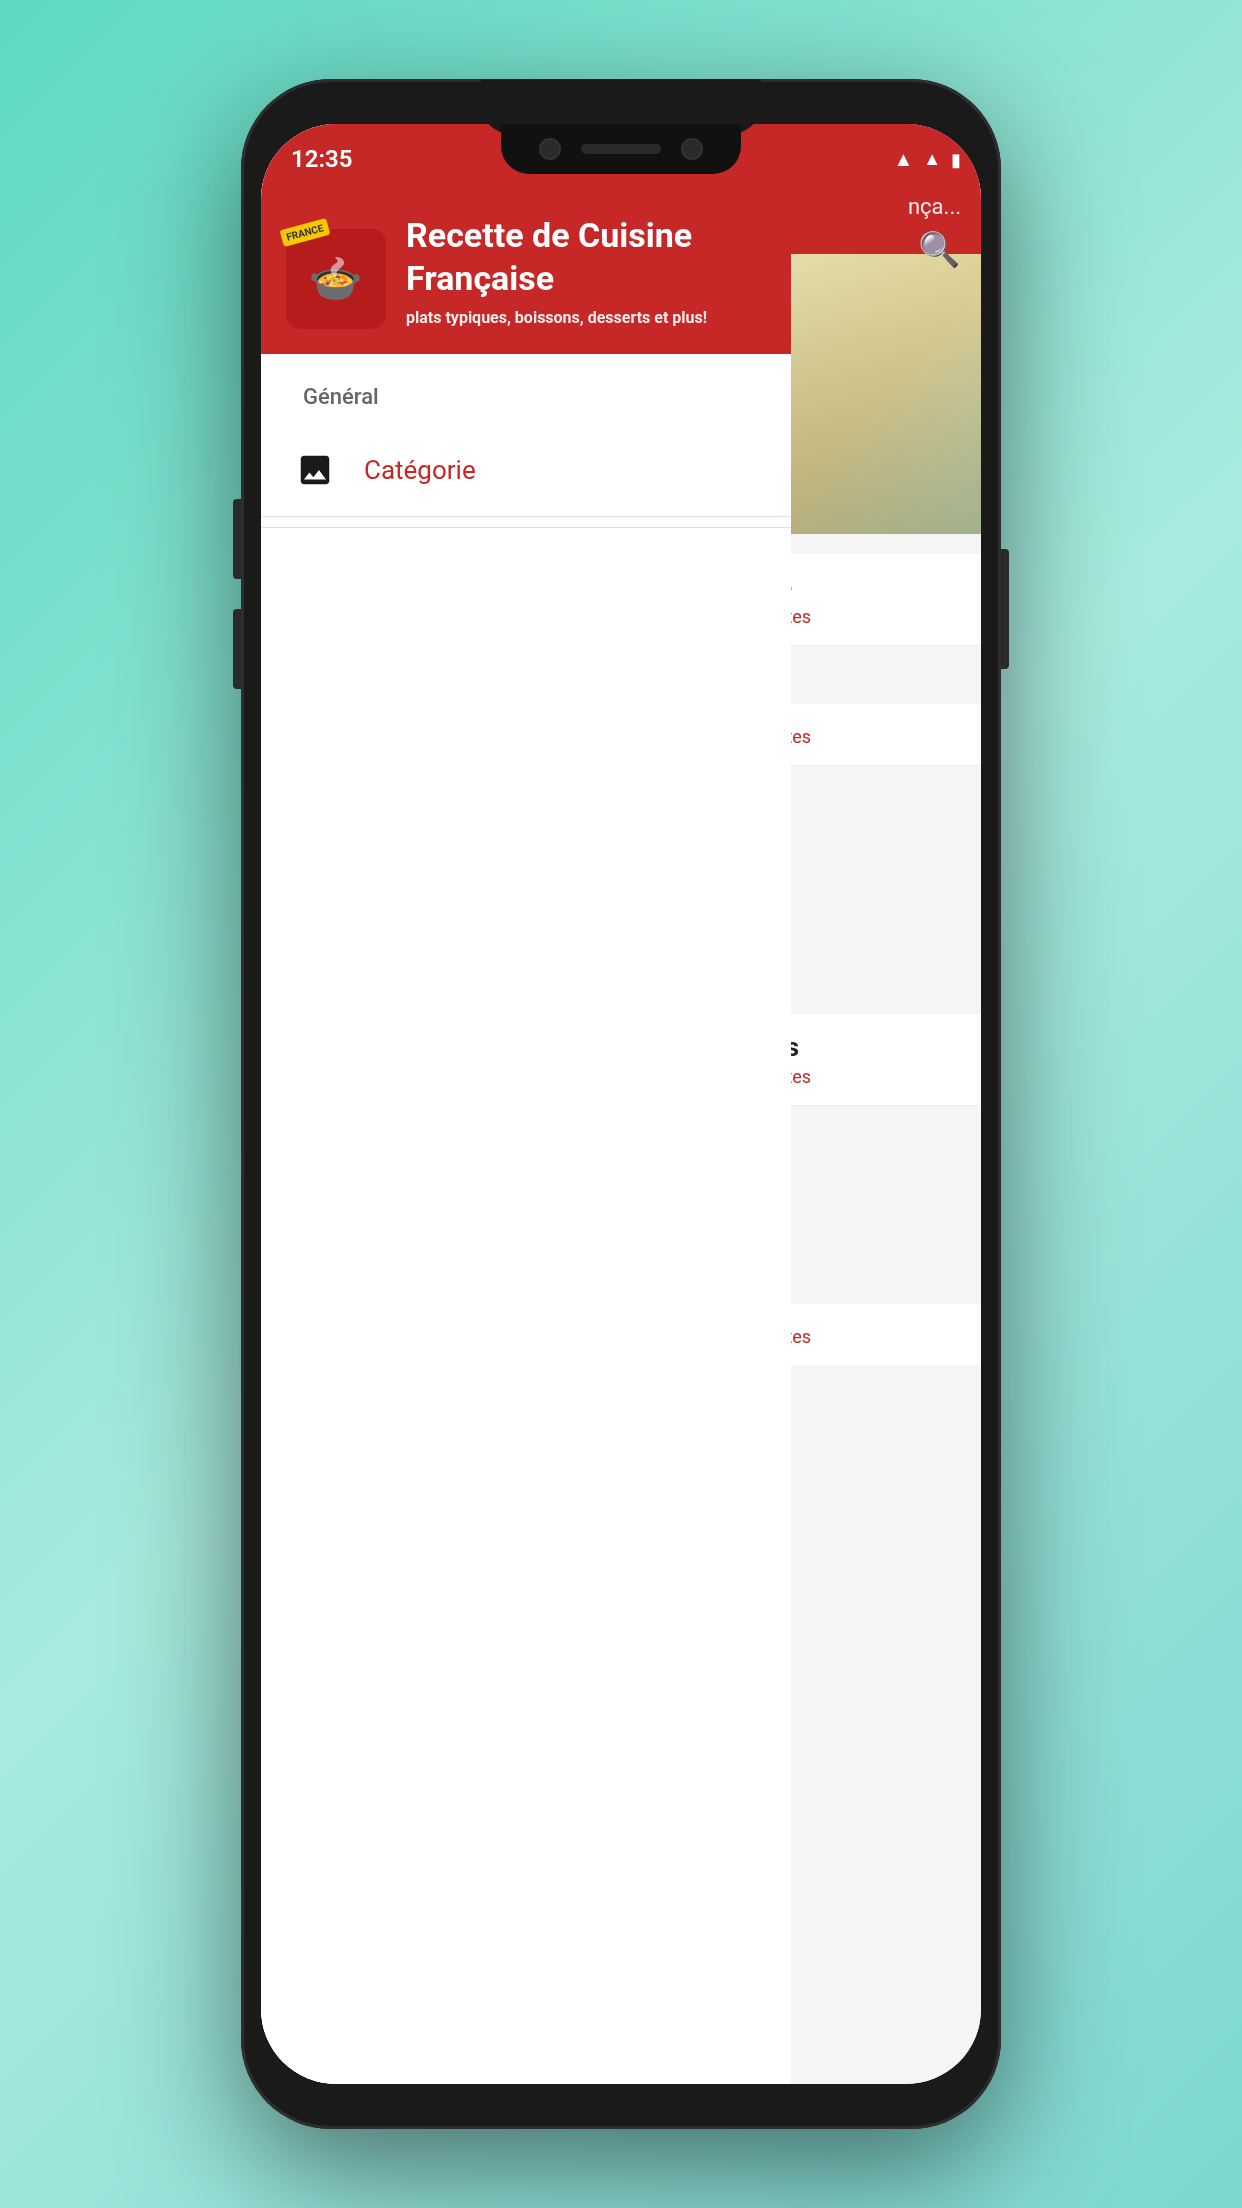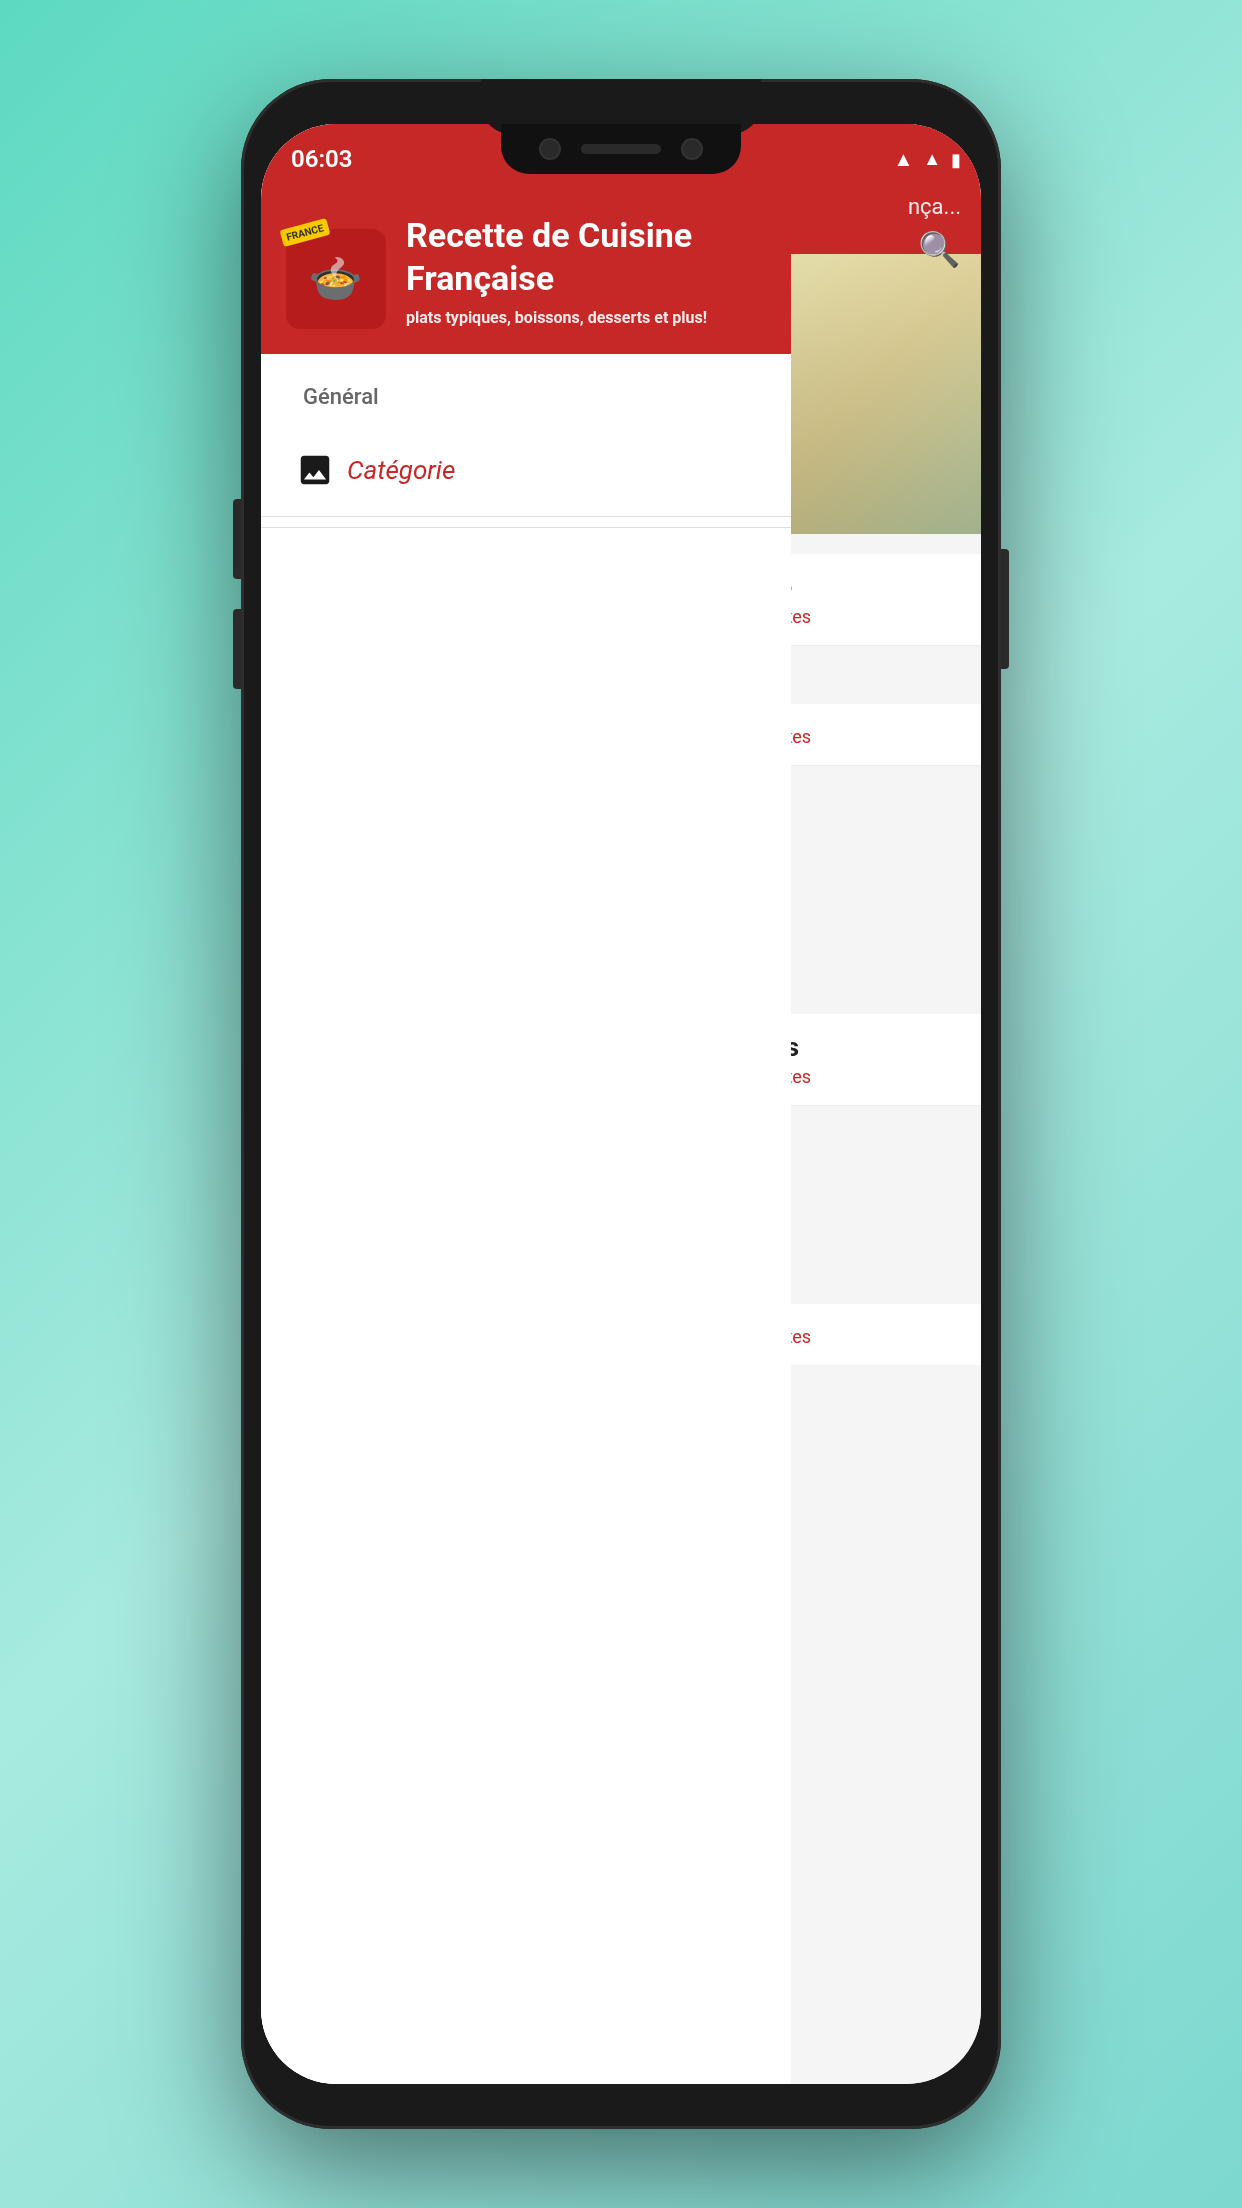--- a/index.html
+++ b/index.html
@@ -213,22 +213,21 @@
       height: 1px;
       background: #e0e0e0;
       margin: 0;
     }
 
     .drawer-item {
       display: flex;
       align-items: center;
       padding: 22px 30px;
       cursor: pointer;
-      gap: 8px;
-      font-style: italic;
+      gap: 25px;
     }
 
     .drawer-item-icon {
       width: 48px;
       height: 48px;
       display: flex;
       align-items: center;
       justify-content: center;
       flex-shrink: 0;
     }
@@ -351,21 +350,21 @@
       </div>
 
       <div style="position:absolute;top:1180px;right:0;width:230px;background:white;padding:18px 20px;">
         <div style="color:#c62828;font-size:18px;margin-top:4px;">ettes</div>
       </div>
     </div>
 
     <div class="drawer">
 
       <div style="position:absolute;top:0;left:0;right:0;height:60px;background:#c62828;z-index:70;display:flex;align-items:center;padding:10px 30px 0 30px;">
-        <span style="color:white;font-size:24px;font-weight:600;">06:03</span>
+        <span style="color:white;font-size:24px;font-weight:600;">12:35</span>
       </div>
 
       <div class="drawer-header">
         <div class="drawer-logo">
           <div class="drawer-logo-badge">FRANCE</div>
           <span class="drawer-logo-icon">🍲</span>
         </div>
         <div class="drawer-header-text">
           <div class="drawer-app-title">Recette de Cuisine Française</div>
           <div class="drawer-app-subtitle">plats typiques, boissons, desserts et plus!</div>

